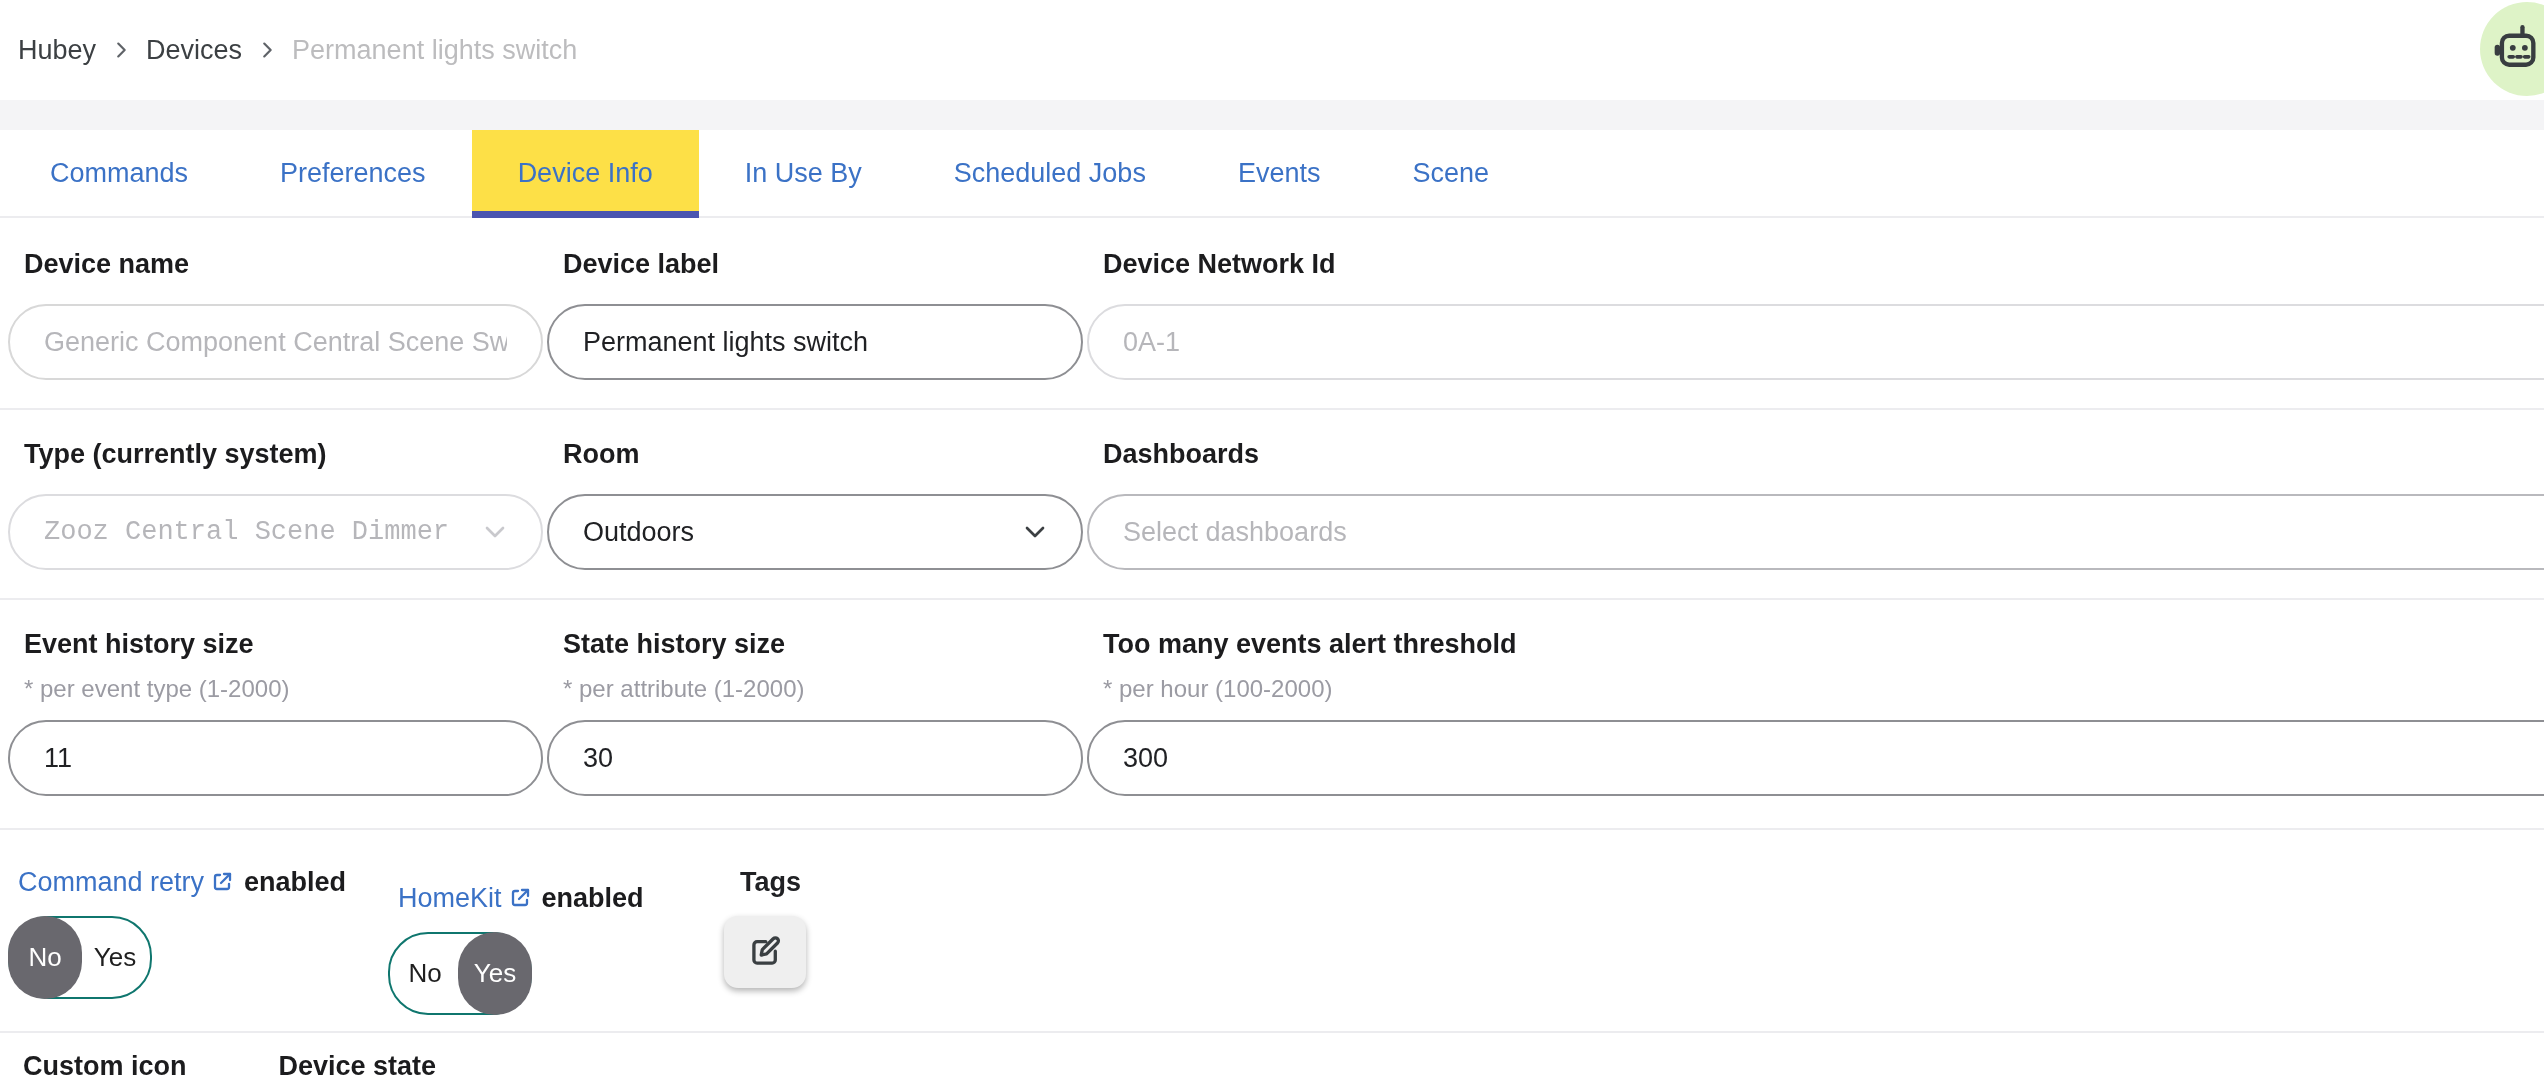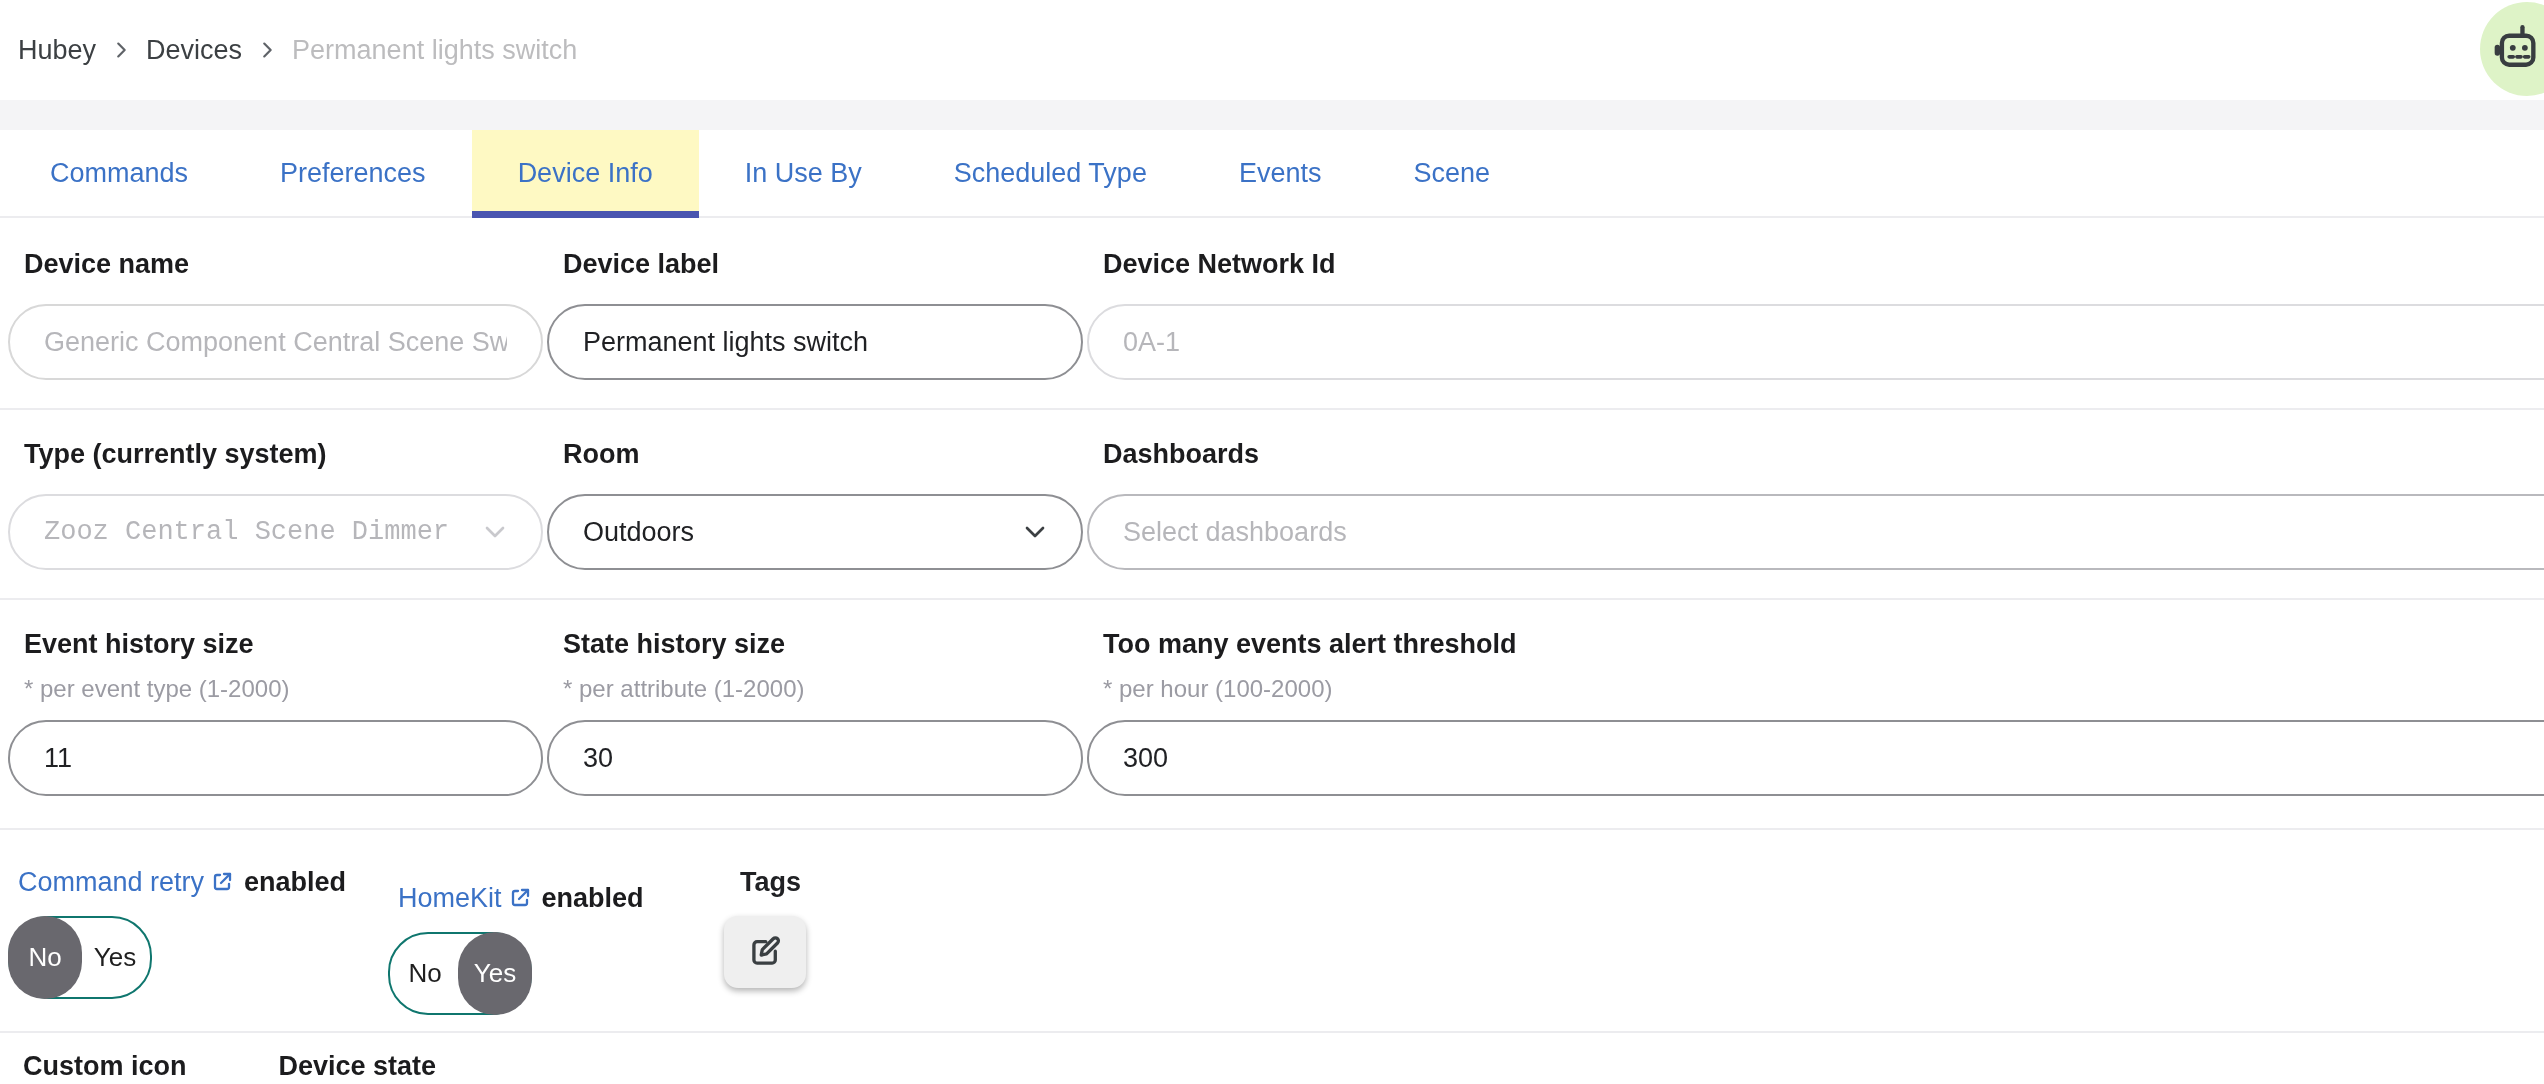--- a/index.html
+++ b/index.html
@@ -23,21 +23,21 @@
   
   .strip { height:30px; background:#f4f4f6; }
 
   
   .tabs { display:flex; background:#fff; height:88px; padding-left:4px; border-bottom:2px solid #ececef; }
   .tab {
     display:flex; align-items:center; justify-content:center;
     padding:0 46px; font-size:27px; color:#3b72c6; cursor:pointer;
     border:none; background:transparent; font-family:inherit; position:relative;
   }
-  .tab.active { background:#fef9c3; }
+  .tab.active { background:#fde047; }
   .tab.active::after { content:""; position:absolute; left:0; right:0; bottom:-2px; height:7px; background:#4a55b0; }
 
   
   .grid { display:grid; grid-template-columns:535px 536px 1500px; column-gap:4px; padding-left:8px; }
   .row { background:#fff; }
   .row.r1 { padding-top:30px; padding-bottom:28px; }
   .row.r2 { padding-top:28px; padding-bottom:28px; }
   .row.r3 { padding-top:28px; padding-bottom:32px; }
   .sep { height:2px; background:#ececef; width:100%; }
 
@@ -124,21 +124,21 @@
   </div>
 </header>
 
 <div class="strip"></div>
 
 <nav class="tabs">
   <button class="tab">Commands</button>
   <button class="tab">Preferences</button>
   <button class="tab active">Device Info</button>
   <button class="tab">In Use By</button>
-  <button class="tab">Scheduled Type</button>
+  <button class="tab">Scheduled Jobs</button>
   <button class="tab">Events</button>
   <button class="tab">Scene</button>
 </nav>
 
 <main>
 
   <section class="row r1 grid">
     <div class="field">
       <label class="flabel">Device name</label>
       <input class="input" placeholder="Generic Component Central Scene Switch" style="">

